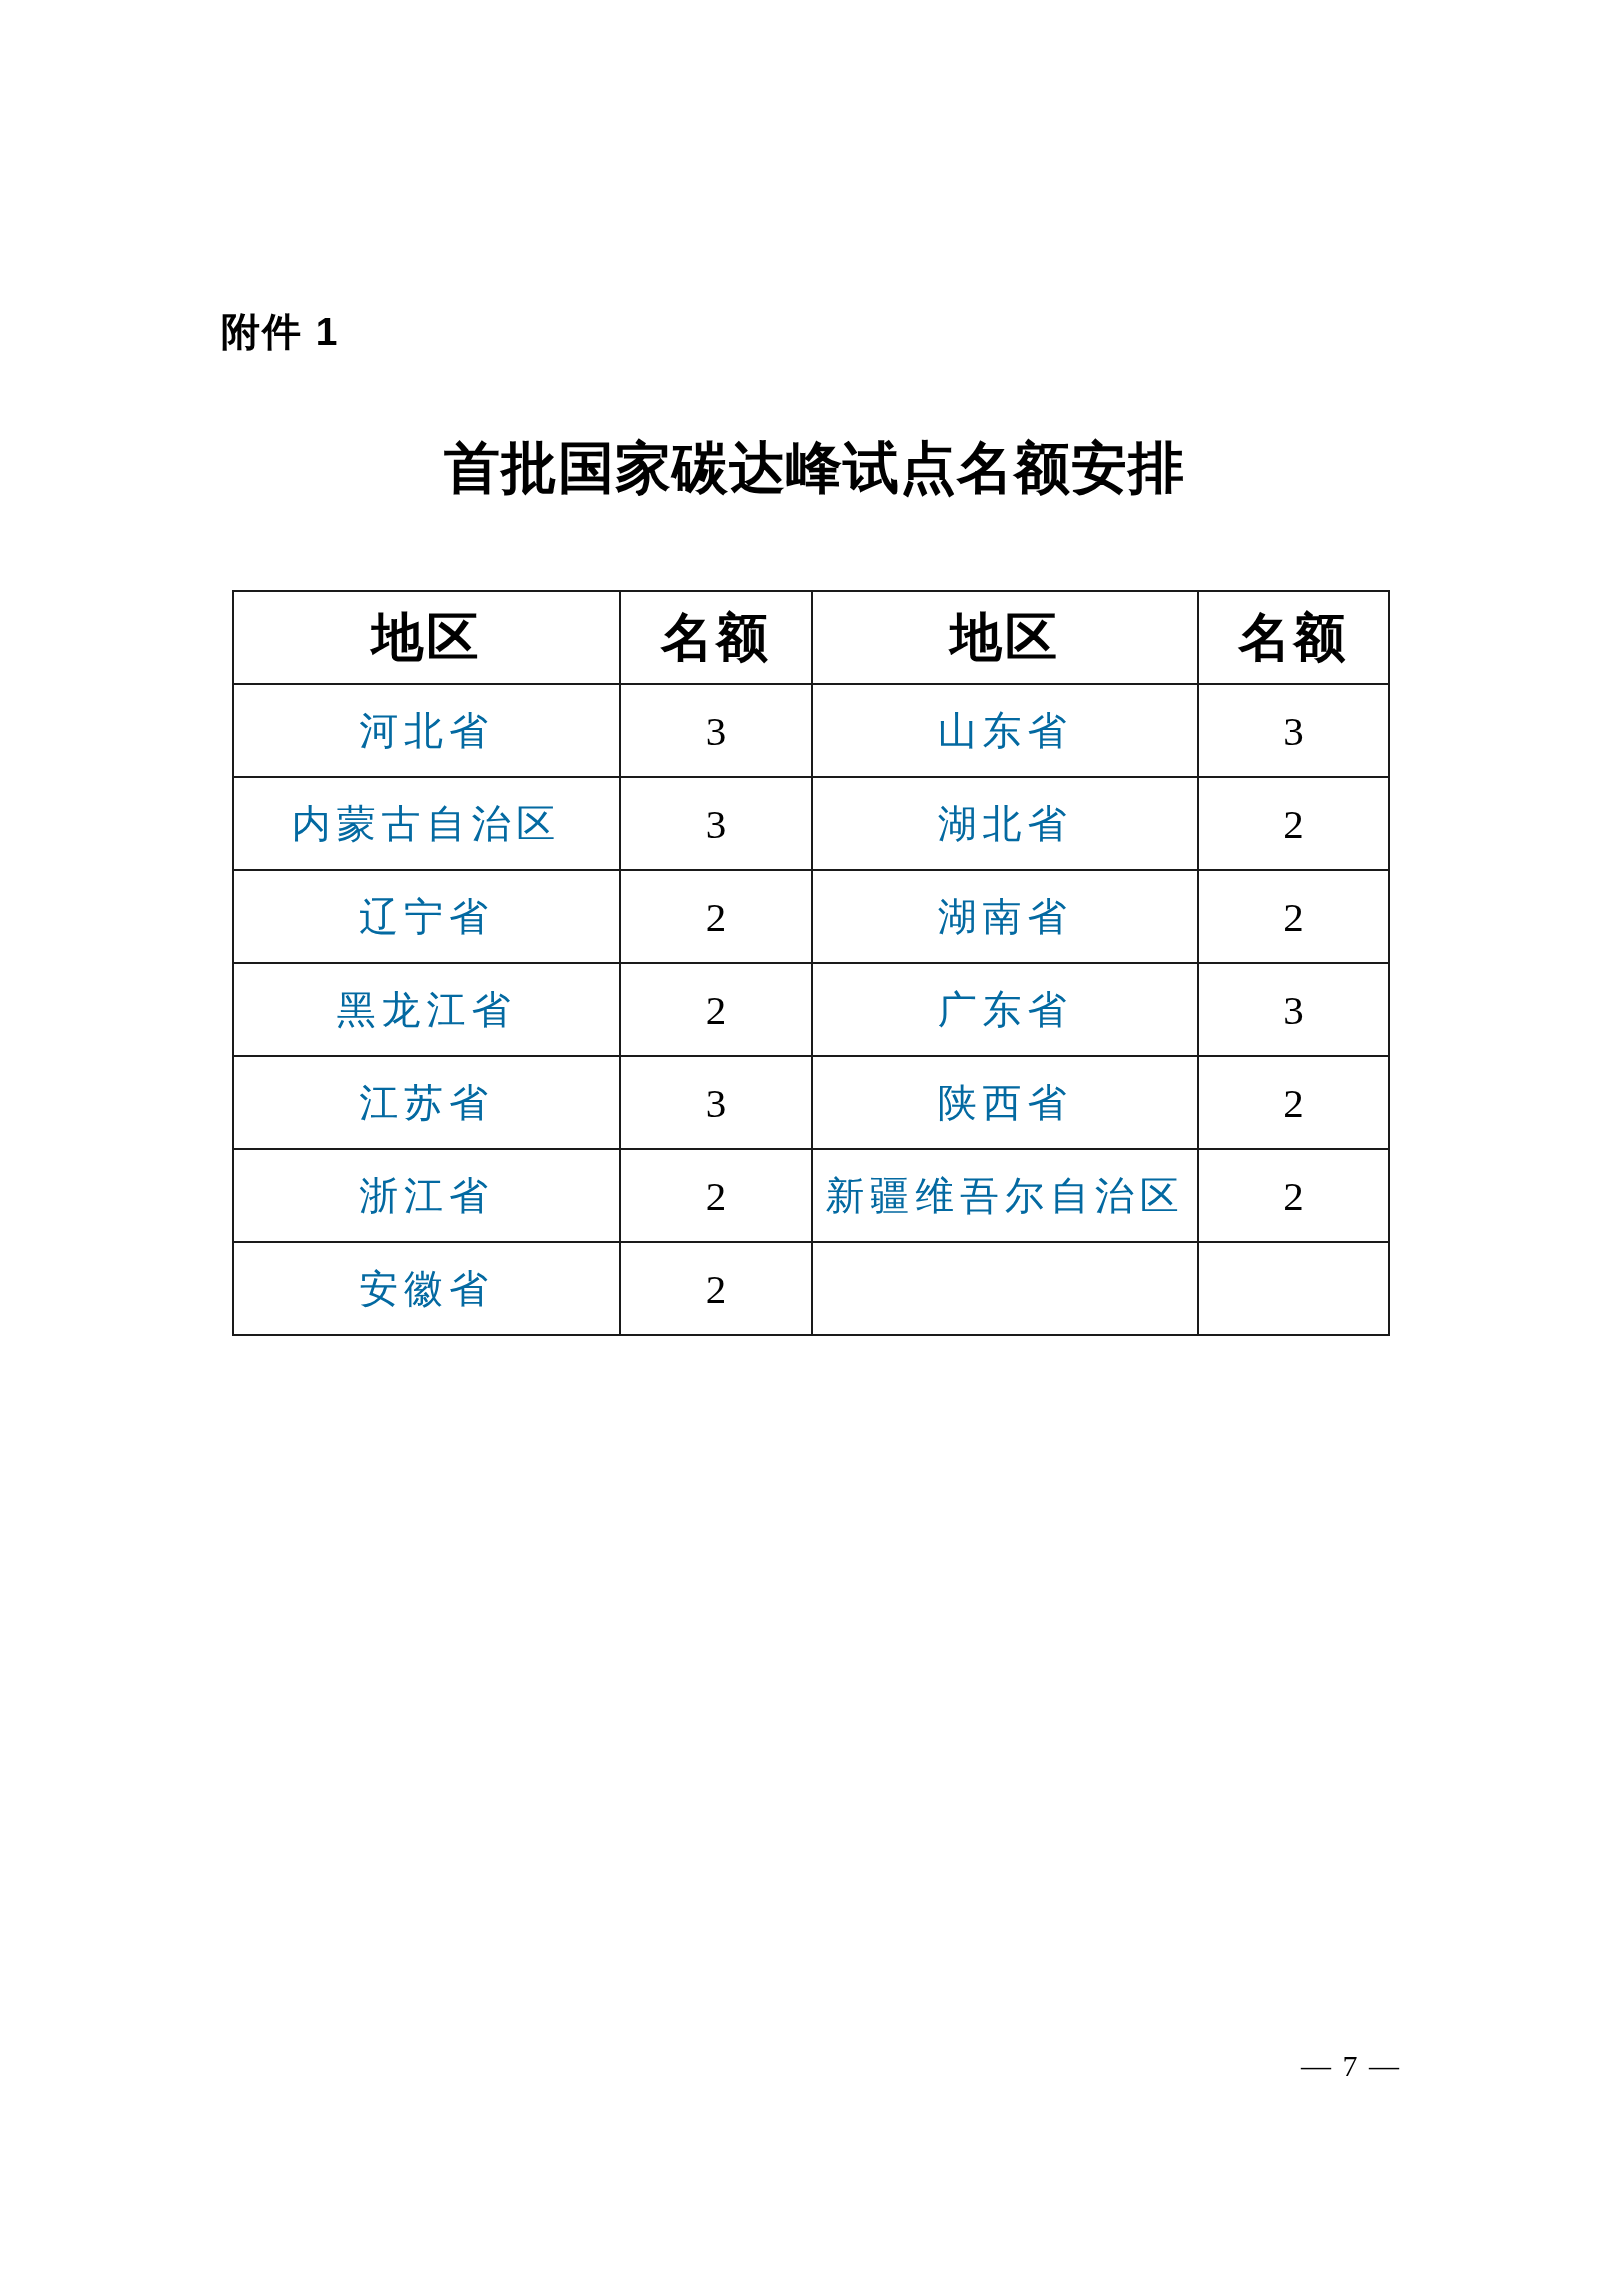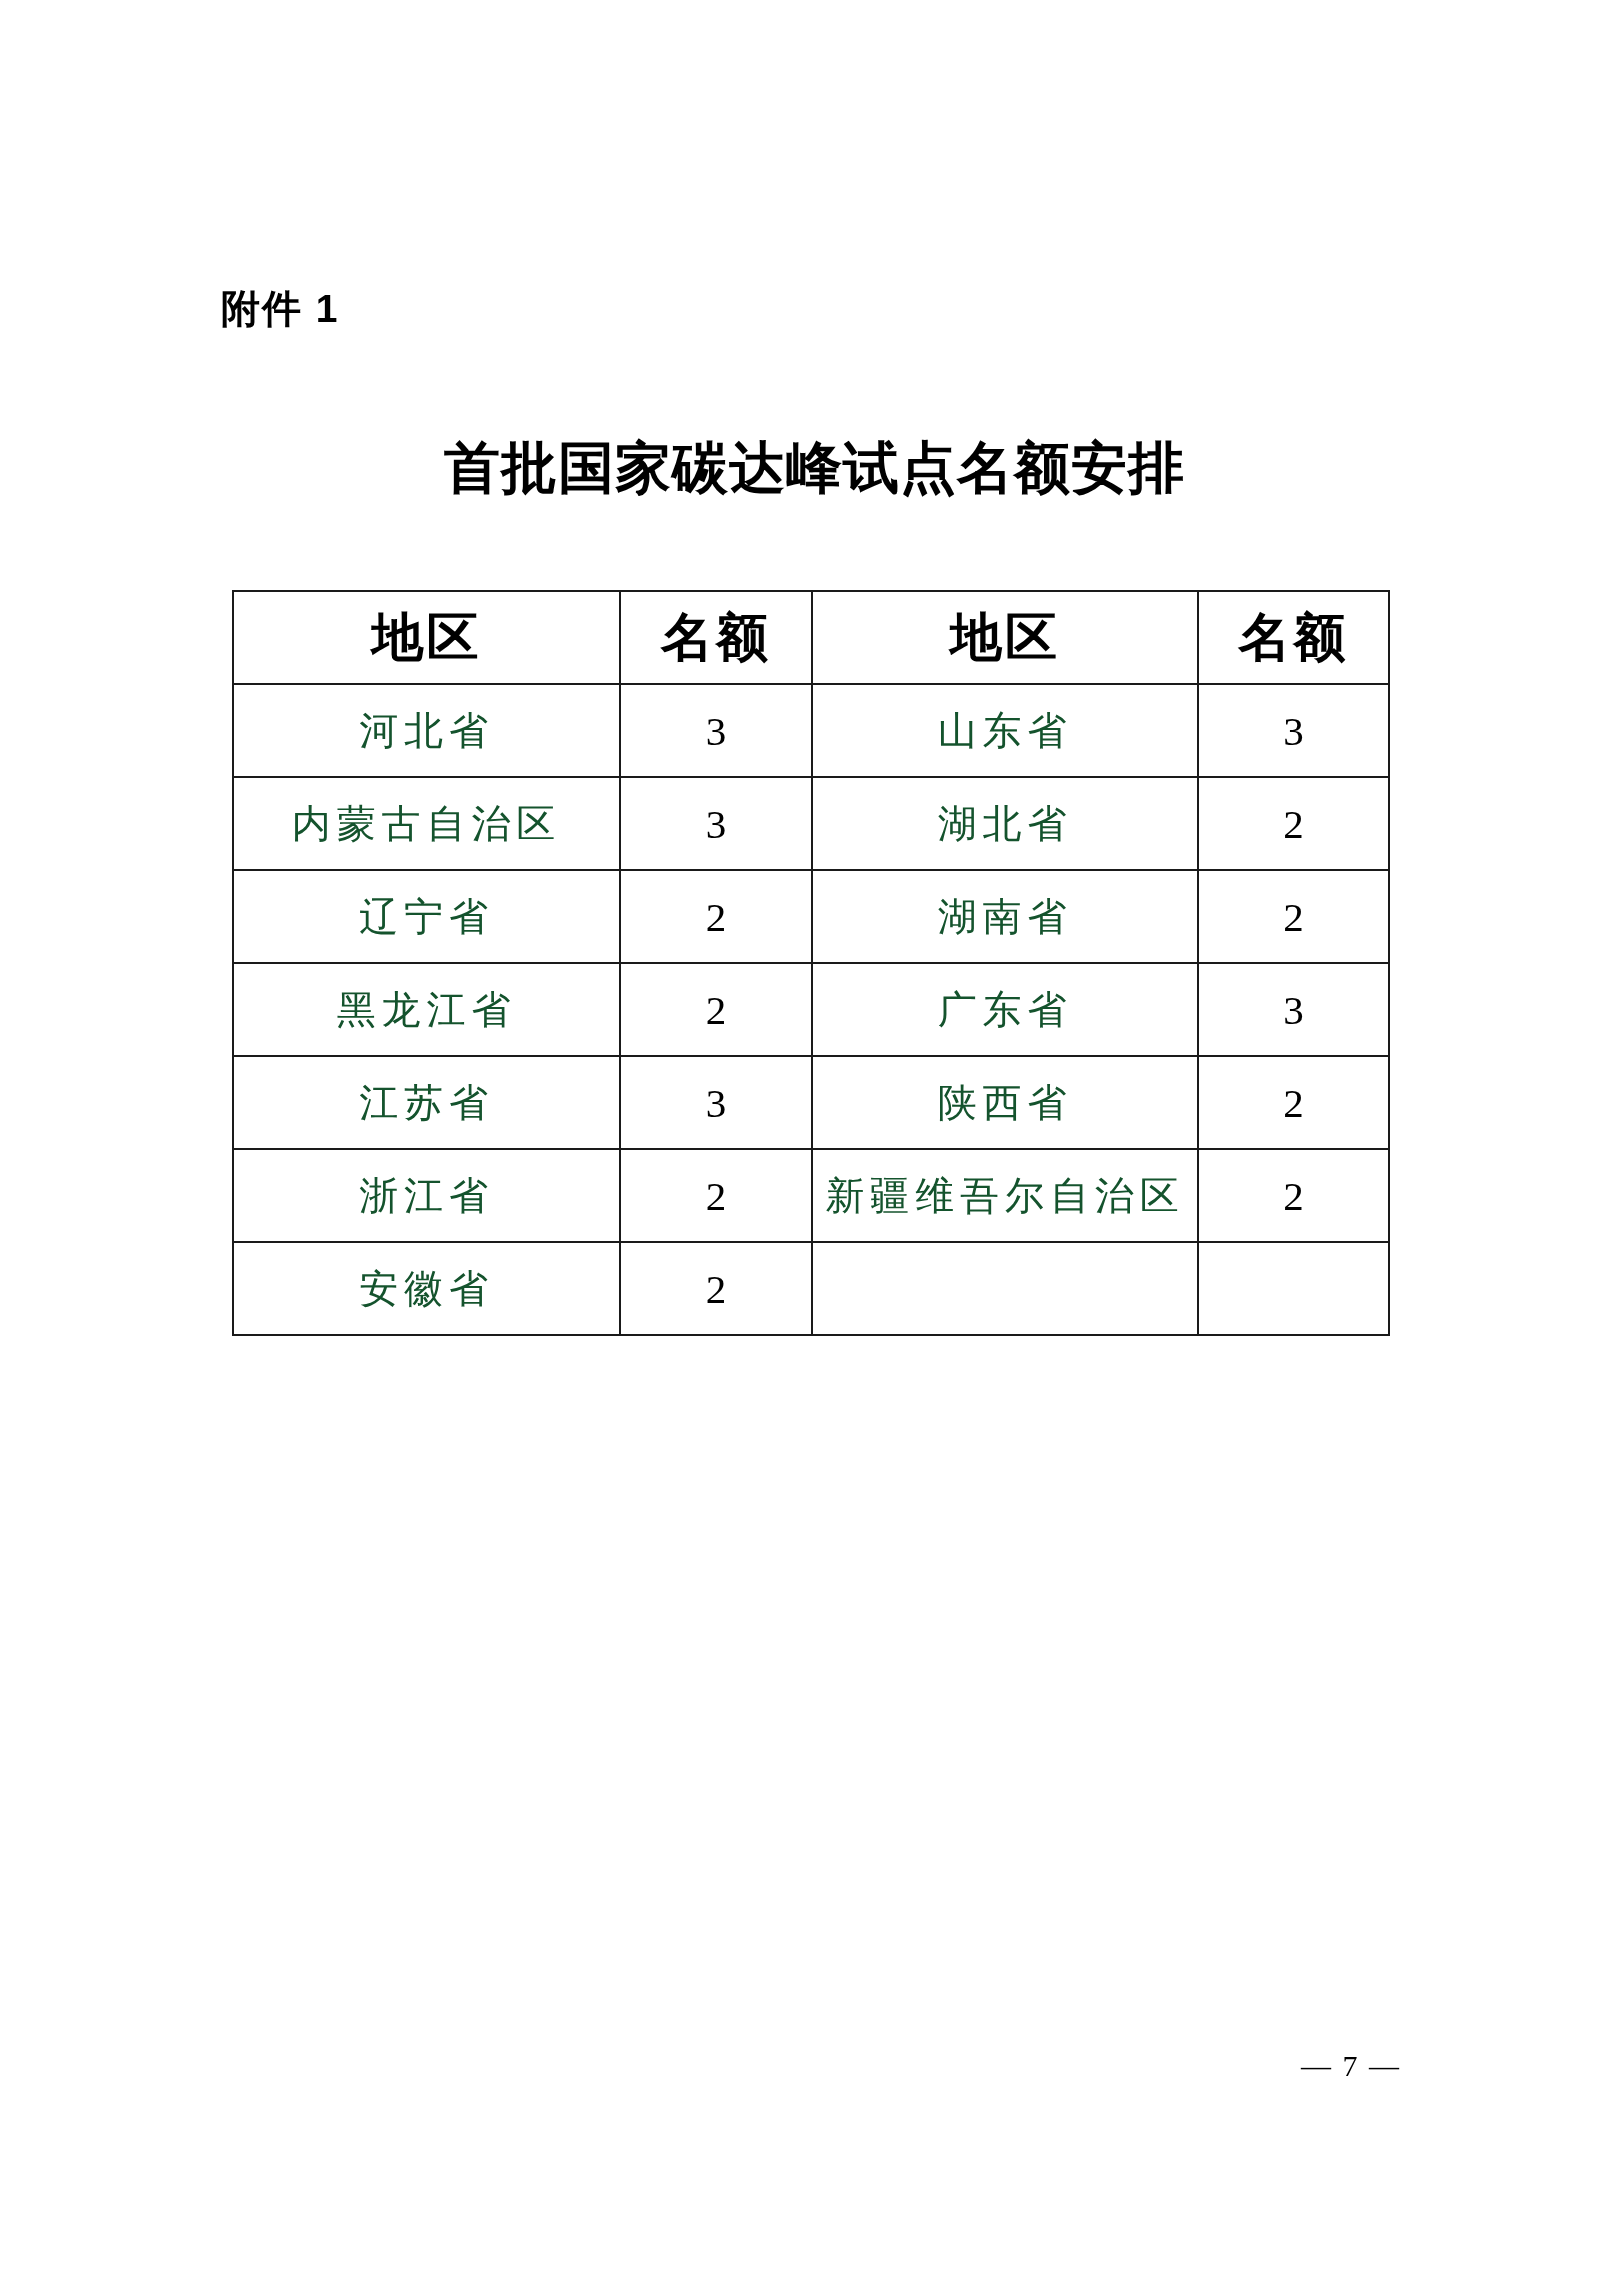--- a/index.html
+++ b/index.html
@@ -12,21 +12,21 @@
     width: 1621px;
     height: 2293px;
     background: #ffffff;
     font-family: "Liberation Serif", serif;
     color: #000000;
     overflow: hidden;
   }
   .attachment-label {
     position: absolute;
     left: 221px;
-    top: 285px;
+    top: 308px;
     font-family: "Liberation Sans", sans-serif;
     font-weight: bold;
     font-size: 39px;
     line-height: 47px;
     letter-spacing: 2px;
     color: #000000;
     white-space: nowrap;
   }
   .doc-title {
     position: absolute;
@@ -69,21 +69,21 @@
     font-weight: bold;
     font-size: 52px;
     letter-spacing: 2.9px;
     color: #000000;
   }
   .region-cell {
     font-family: "Liberation Serif", serif;
     font-weight: normal;
     font-size: 39px;
     letter-spacing: 5.9px;
-    color: #14532d;
+    color: #0369a1;
     white-space: nowrap;
     margin-left: 32px;
   }
   .quota-cell {
     font-family: "Liberation Serif", serif;
     font-weight: normal;
     font-size: 41px;
     color: #000000;
   }
   .page-number {

